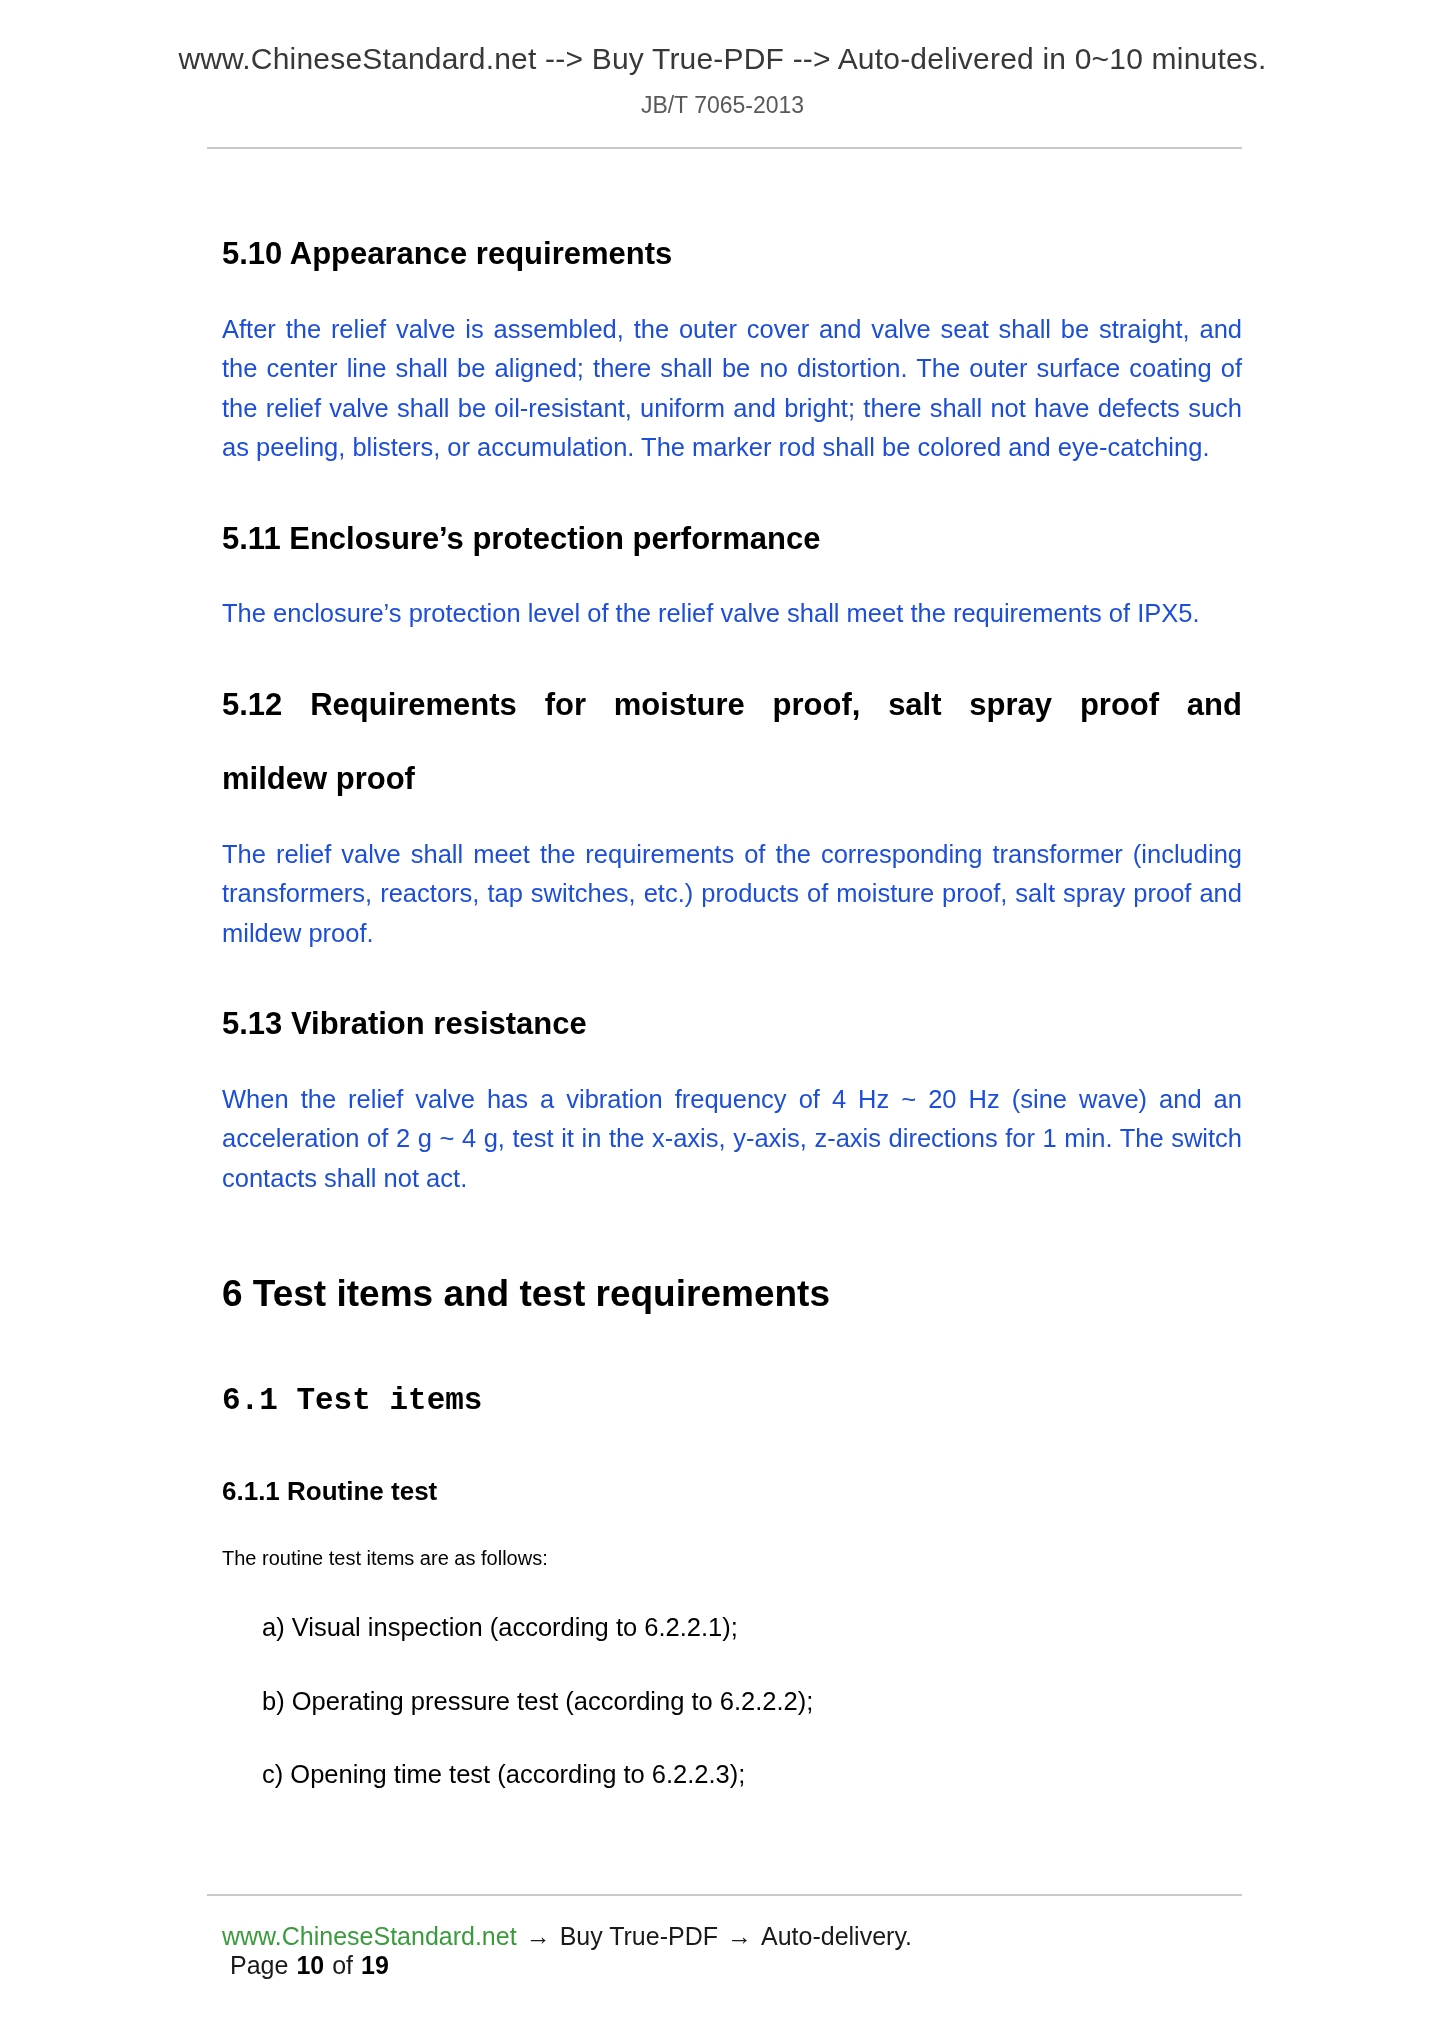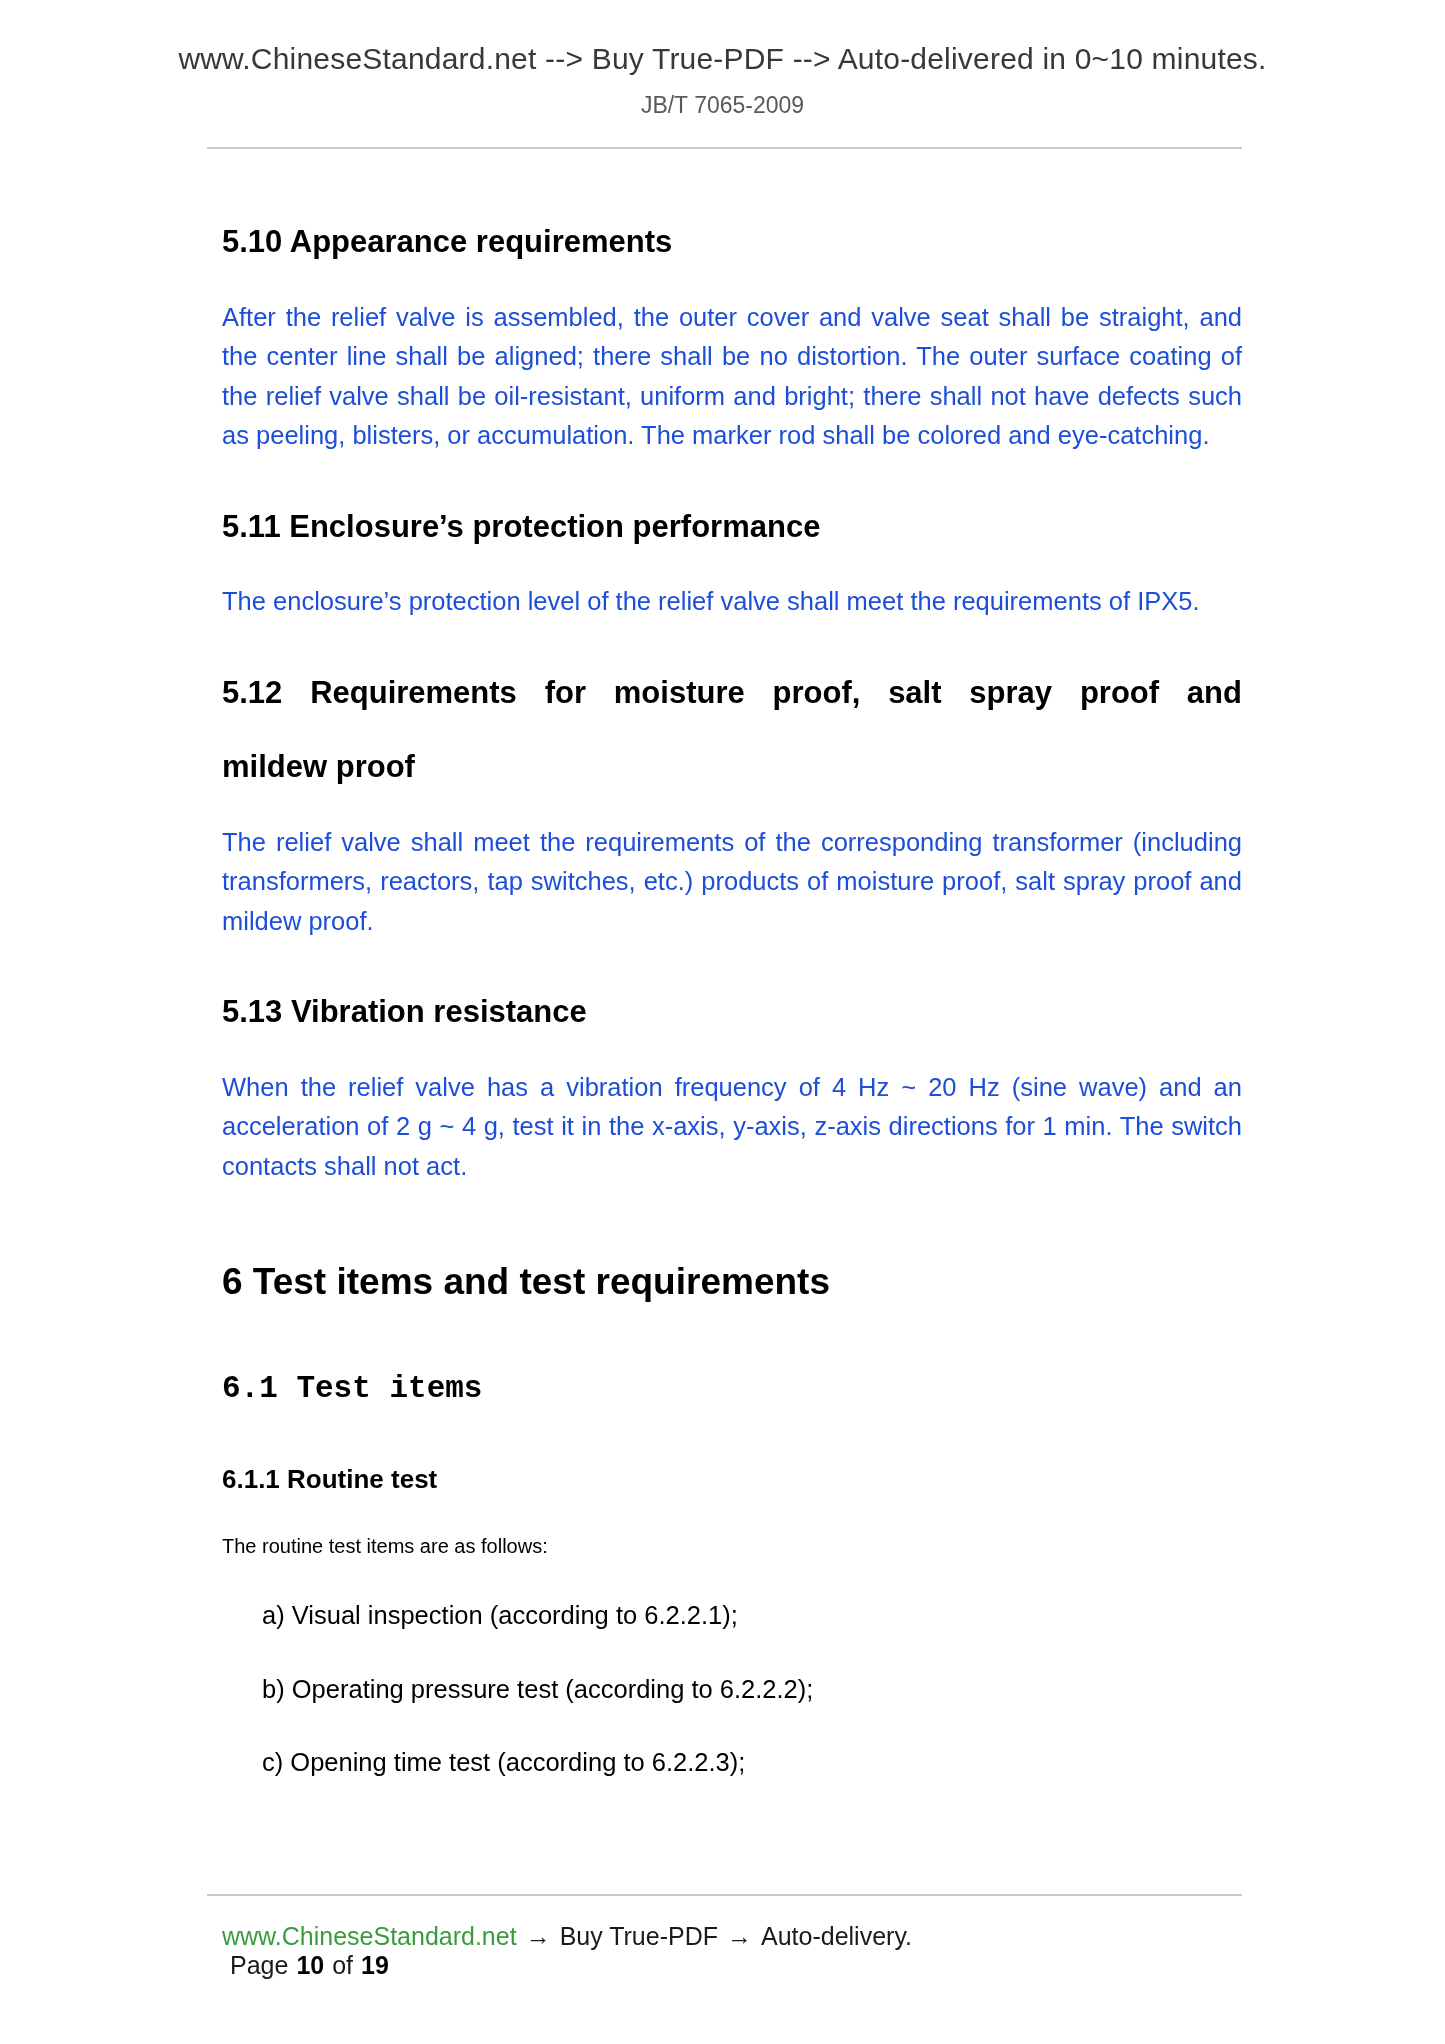--- a/index.html
+++ b/index.html
@@ -32,21 +32,21 @@
   .top-divider {
     width: 1035px;
     margin: 28px auto 0 207px;
     border: none;
     border-top: 2px solid #c9c9c9;
     height: 0;
   }
   .content {
     width: 1020px;
     margin-left: 222px;
-    padding-top: 12px;
+    padding-top: 24px;
   }
   h2.sec {
     font-size: 31px;
     font-weight: 700;
     line-height: 1.5;
     margin-top: 48px;
     color: #000000;
   }
   h2.sec.first { margin-top: 58px; }
   .hline { display: block; line-height: 1.5; }
@@ -123,21 +123,21 @@
   .page-indicator > * { margin-left: 8px; }
   .page-indicator .num { font-weight: 700; color: #000; }
 </style>
 </head>
 <body>
 
 <div class="page">
 
   <header>
     <div class="banner">www.ChineseStandard.net --&gt; Buy True-PDF --&gt; Auto-delivered in 0~10 minutes.</div>
-    <div class="doc-code">JB/T 7065-2009</div>
+    <div class="doc-code">JB/T 7065-2013</div>
     <hr class="top-divider">
   </header>
 
   <main class="content">
 
     <h2 class="sec first">5.10 Appearance requirements</h2>
     <p class="body">After the relief valve is assembled, the outer cover and valve seat shall be straight, and the center line shall be aligned; there shall be no distortion. The outer surface coating of the relief valve shall be oil-resistant, uniform and bright; there shall not have defects such as peeling, blisters, or accumulation. The marker rod shall be colored and eye-catching.</p>
 
     <h2 class="sec">5.11 Enclosure’s protection performance</h2>
     <p class="body">The enclosure’s protection level of the relief valve shall meet the requirements of IPX5.</p>

